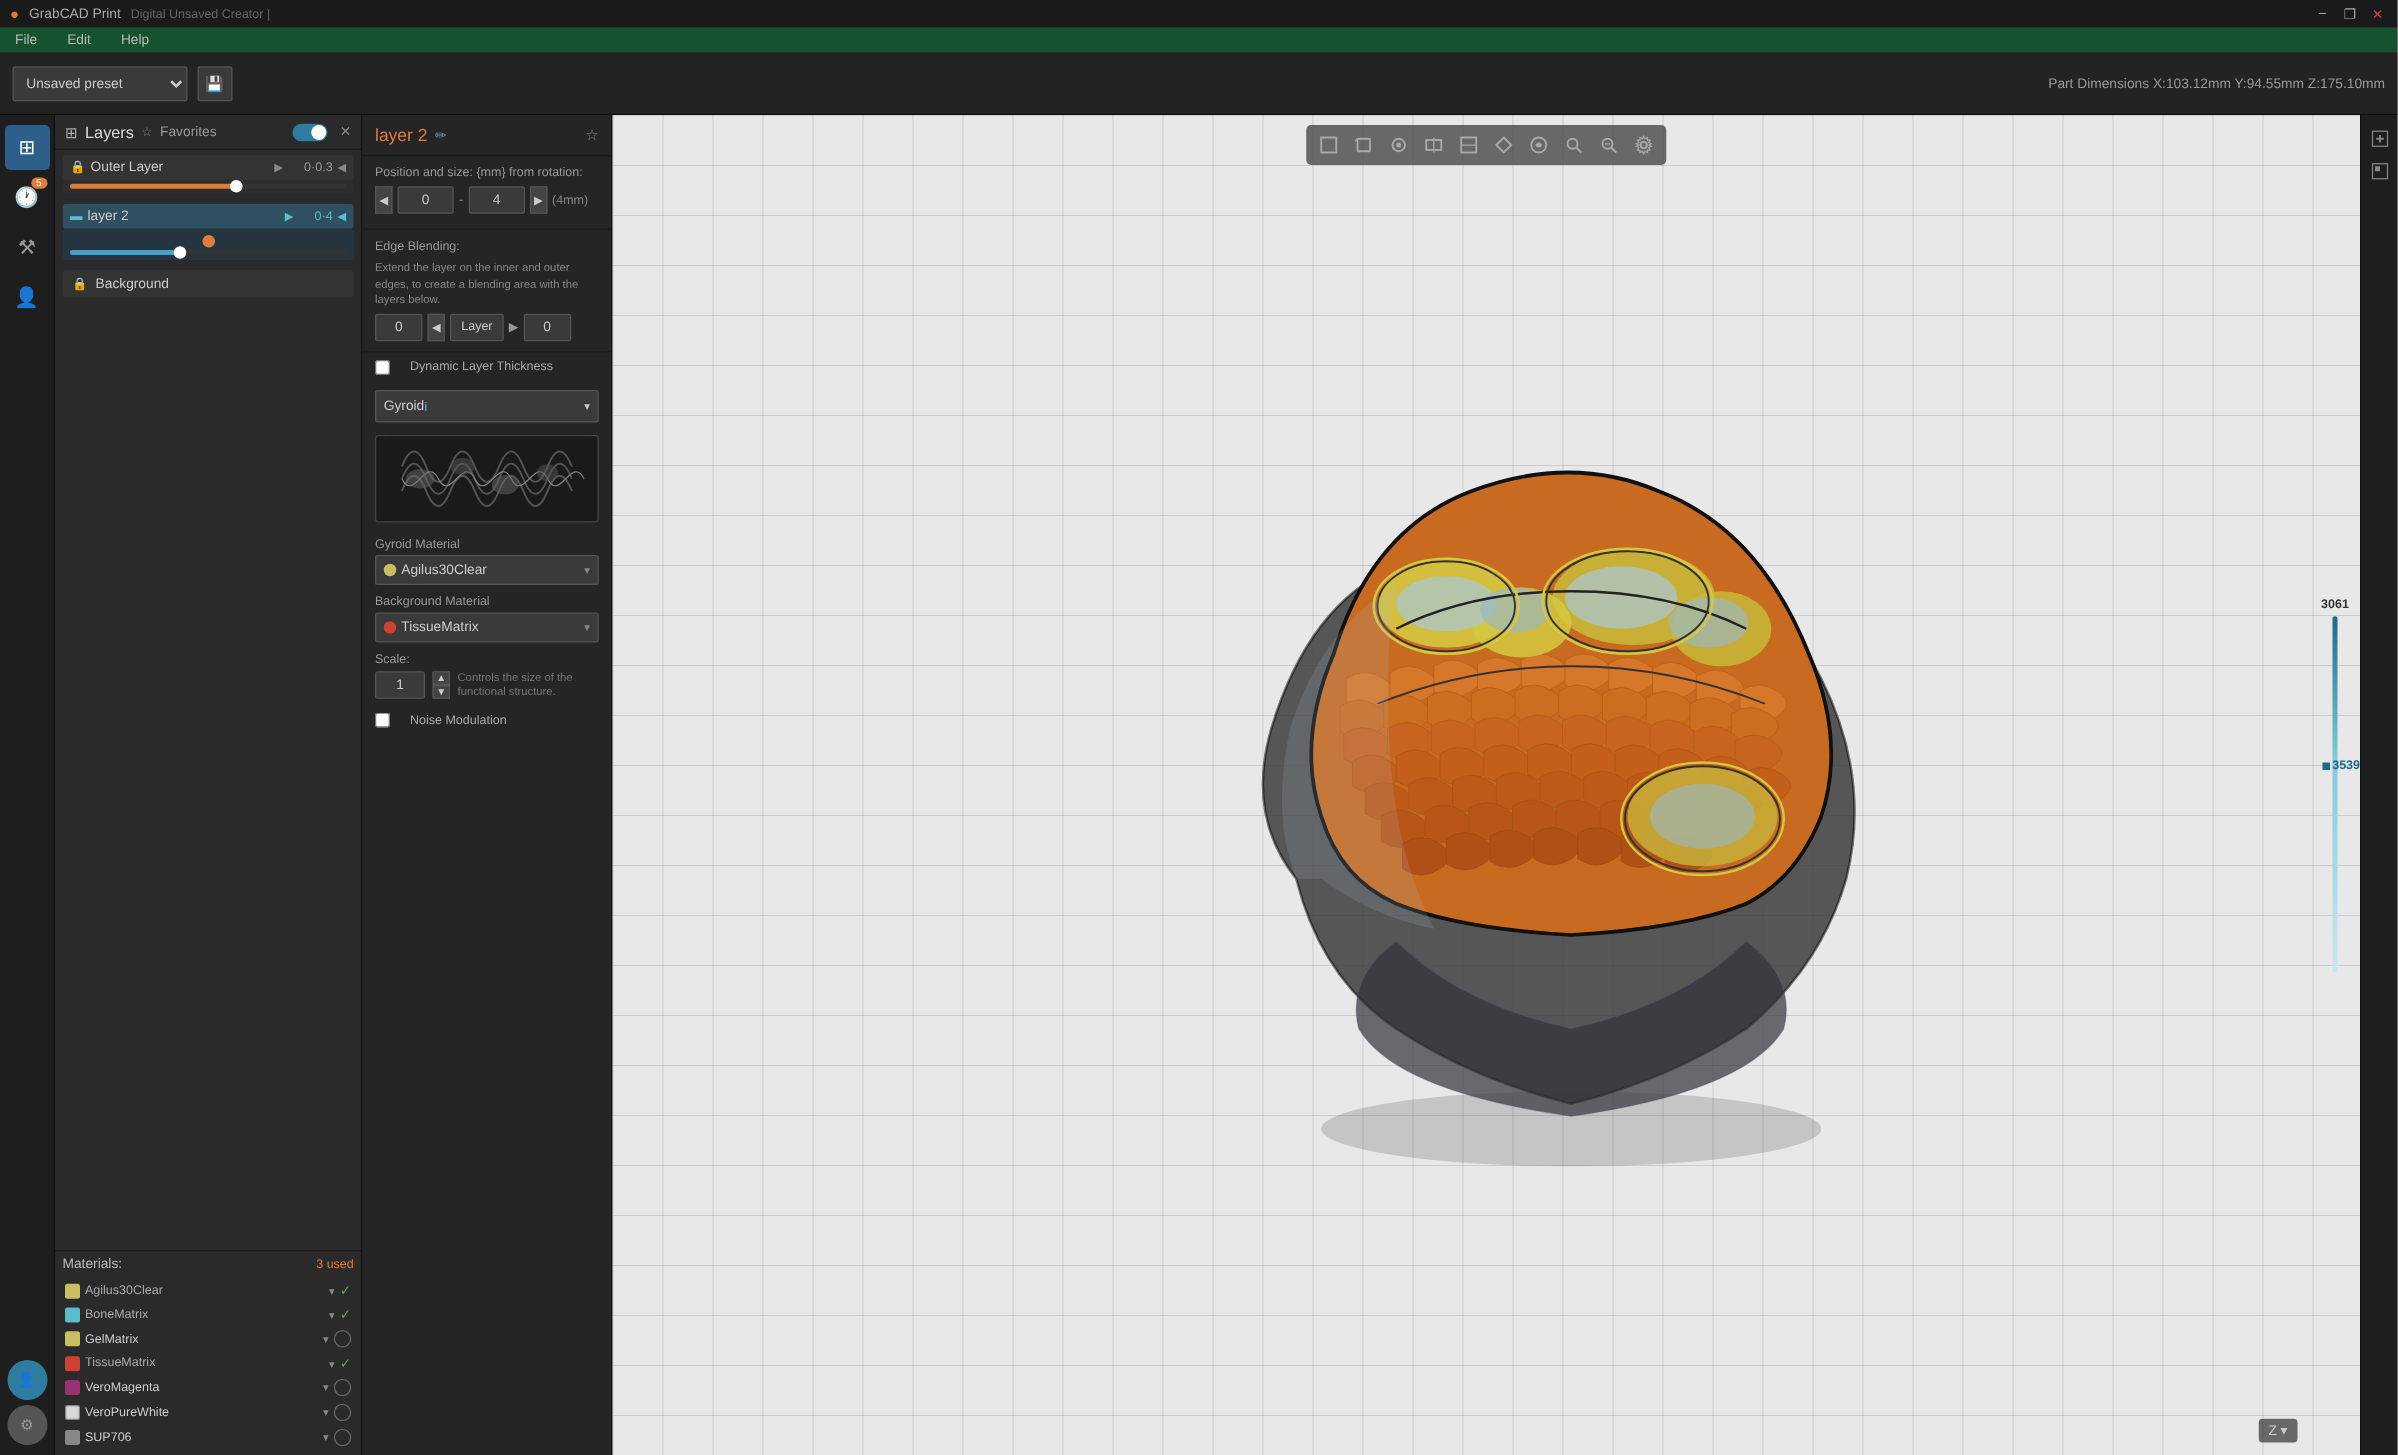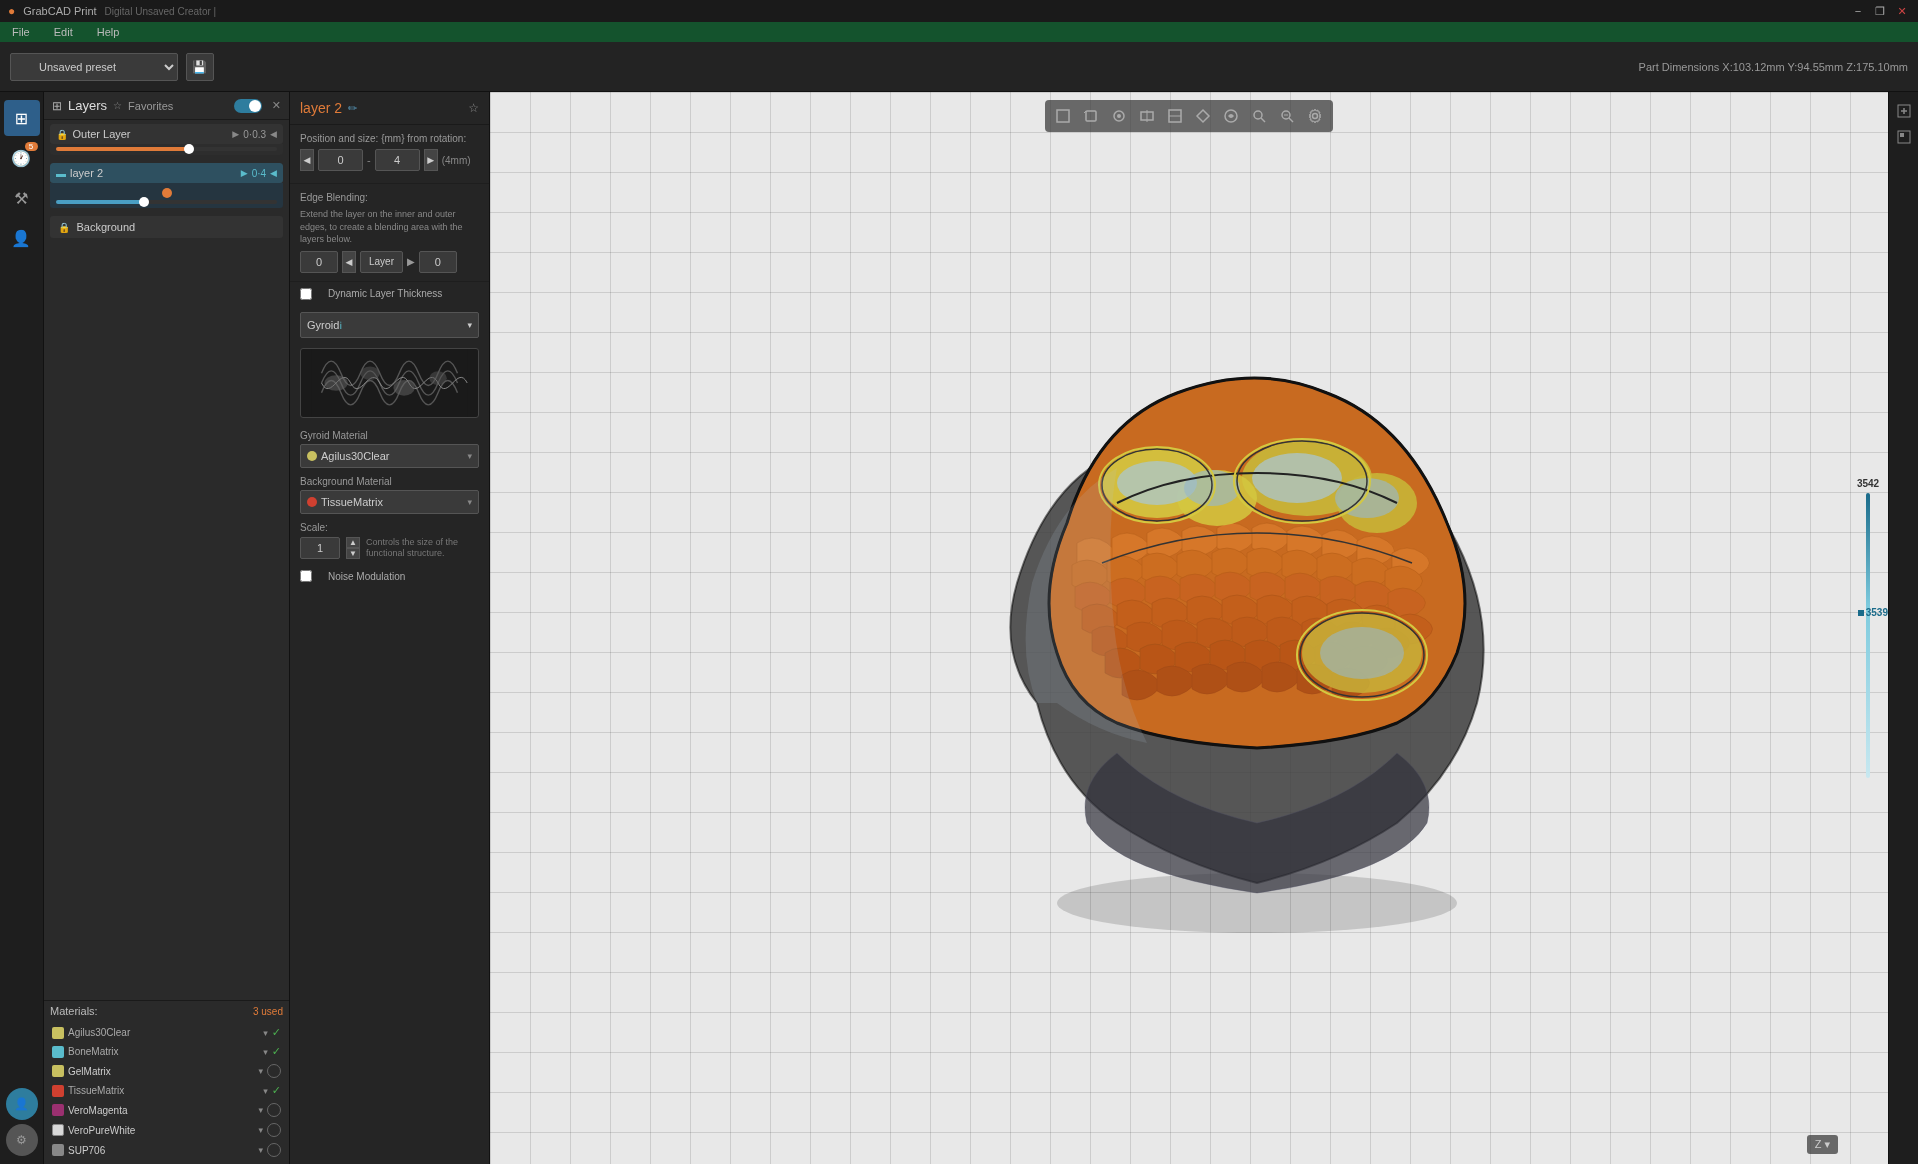--- a/index.html
+++ b/index.html
@@ -58,27 +58,27 @@
     #toolbar {
       height: 50px;
       background: #232323;
       display: flex;
       align-items: center;
       padding: 0 10px;
       gap: 8px;
       border-bottom: 1px solid #111;
     }
     .preset-select {
-      width: 168px;
+      width: 140px;
       height: 28px;
       background: #3a3a3a;
       border: 1px solid #555;
       color: #ccc;
       font-size: 11px;
-      padding: 0 24px;
+      padding: 0 6px;
       border-radius: 2px;
     }
     .toolbar-icon-btn {
       width: 28px; height: 28px;
       background: #3a3a3a;
       border: 1px solid #555;
       color: #ccc;
       display: flex; align-items: center; justify-content: center;
       border-radius: 2px;
       cursor: pointer;
@@ -185,21 +185,21 @@
     .layer-header {
       display: flex;
       align-items: center;
       padding: 4px 6px;
       background: #333;
       border-radius: 3px;
       cursor: pointer;
       gap: 4px;
     }
     .layer-name { flex: 1; font-size: 11px; color: #ccc; }
-    .layer-range { font-size: 10px; color: #999; }
+    .layer-range { font-size: 10px; color: #999; margin-left: 13px; }
     .layer-slider-row {
       padding: 3px 6px 4px;
       background: #2d2d2d;
     }
     .layer-slider {
       width: 100%;
       height: 4px;
       background: linear-gradient(to right, #e07b39 0%, #e07b39 100%);
       border-radius: 2px;
       position: relative;
@@ -1082,21 +1082,21 @@
         <ellipse cx="385" cy="178" rx="68" ry="42" fill="none" stroke="#d4c840" stroke-width="2"></ellipse>
         <ellipse cx="445" cy="352" rx="65" ry="45" fill="none" stroke="#d4c840" stroke-width="2"></ellipse>
 
         <path d="M120,400 Q100,350 115,280 Q140,200 200,165 Q190,220 195,300 Q200,380 230,440 Q180,430 140,400 Z" fill="rgba(180,200,220,0.15)"></path>
 
         <path d="M200,450 Q250,500 340,520 Q430,500 480,450 Q520,480 510,520 Q480,570 340,590 Q200,570 170,520 Q160,480 200,450 Z" fill="rgba(50,50,60,0.7)" stroke="rgba(80,80,100,0.4)" stroke-width="1"></path>
       </svg>
     </div>
 
     <div id="scale-bar">
-      <span class="scale-val">3542</span>
+      <span class="scale-val">3061</span>
       <div class="scale-track">
         <div class="scale-indicator">
           <div style="width:6px;height:6px;background:#1a6b8a;border-radius:50;"></div>
           <span class="scale-indicator-val">3539</span>
         </div>
       </div>
     </div>
 
     <div style="position:absolute;bottom:10px;right:50px;background:rgba(50,50,50,0.7);padding:3px 8px;border-radius:3px;color:#ccc;font-size:11px;cursor:pointer;">
       <span>Z ▾</span>

